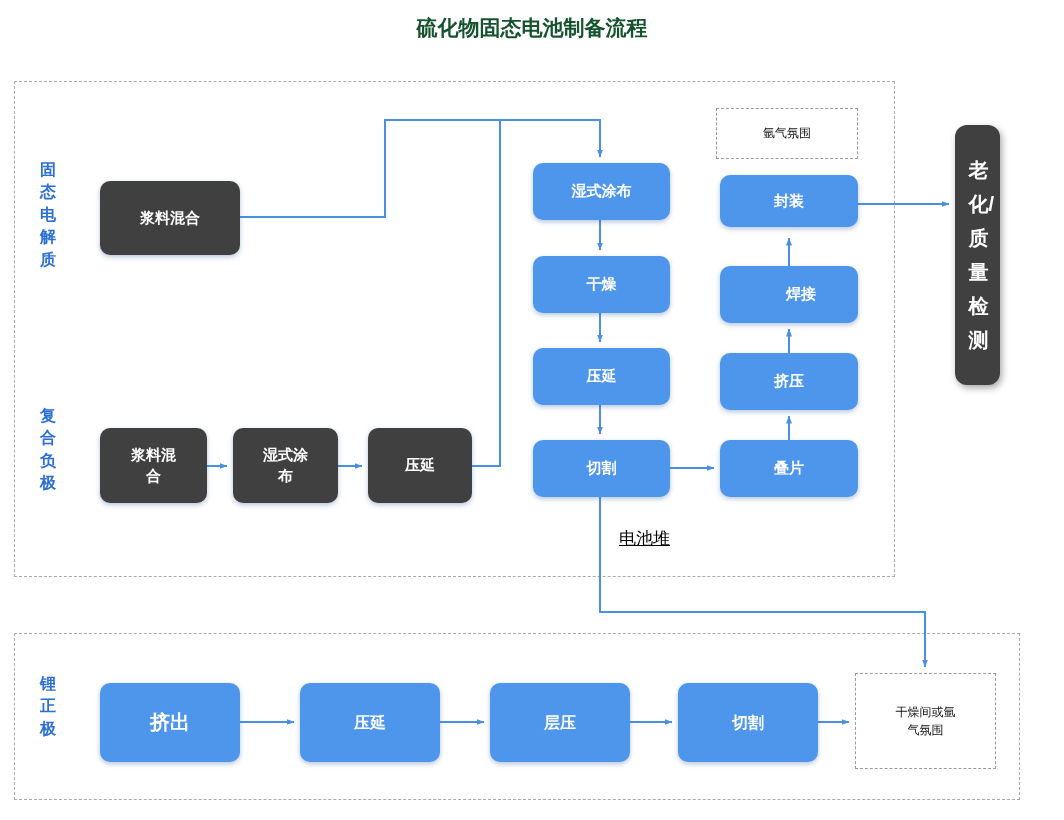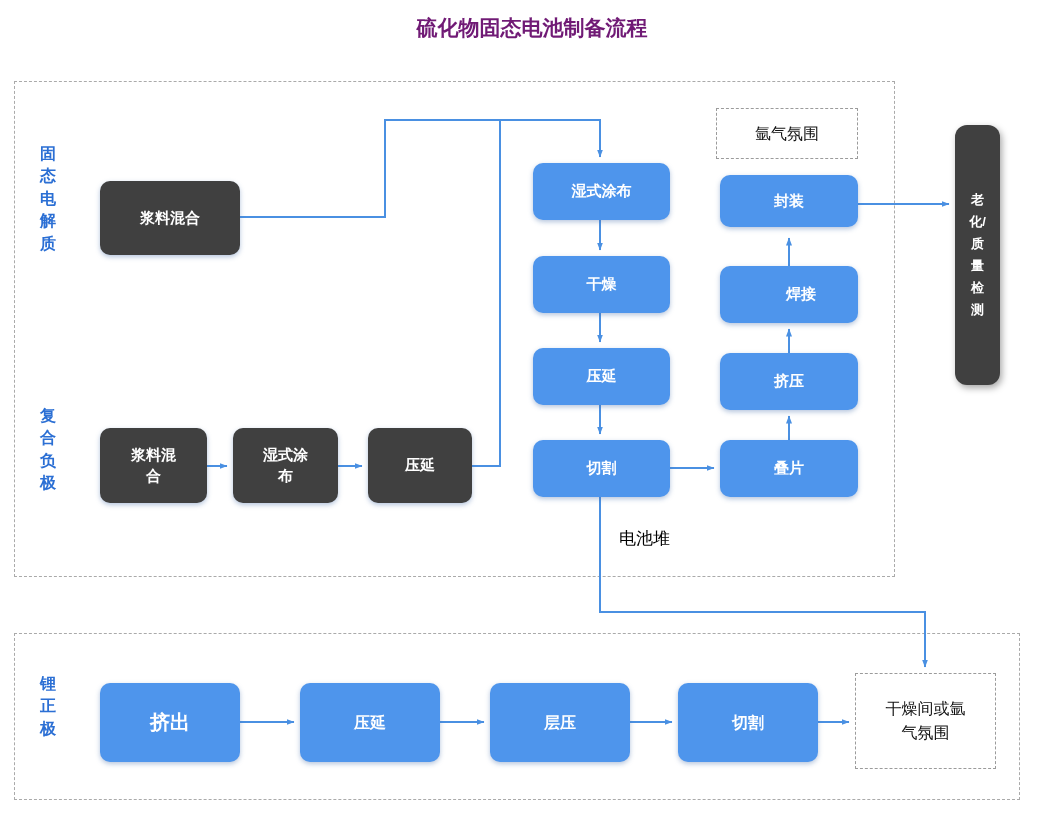--- a/index.html
+++ b/index.html
@@ -2,49 +2,49 @@
 <html><head>
 <meta charset="utf-8">
 <style>
   html,body { margin:0; padding:0; }
   body {
     width:1064px; height:820px; position:relative; background:#ffffff;
     font-family:"Liberation Sans", sans-serif; overflow:hidden;
   }
   .title {
     position:absolute; top:14px; left:0; width:100%;
-    text-align:center; font-size:21px; font-weight:bold; color:#701a75;
+    text-align:center; font-size:21px; font-weight:bold; color:#14532d;
   }
   .container {
     position:absolute; border:1.5px dashed #aaaaaa; box-sizing:border-box; background:transparent;
   }
   .node {
     position:absolute; border-radius:10px; display:flex; align-items:center; justify-content:center;
     color:#ffffff; font-weight:bold; font-size:15px; text-align:center; box-sizing:border-box;
     box-shadow:0 2px 5px rgba(70,110,170,0.40); padding:4px;
   }
   .dark  { background:#4e95ec; }
   .light { background:#404040; }
   .nt { display:inline-block; line-height:1.35; }
   .dashed-node {
     position:absolute; border:1.5px dashed #9b9b9b; background:#ffffff;
     display:flex; align-items:center; justify-content:center;
-    color:#111111; font-size:16px; text-align:center; box-sizing:border-box;
+    color:#111111; font-size:12px; text-align:center; box-sizing:border-box;
   }
   .lane-label {
     position:absolute; color:#2b6fd4; font-weight:bold; font-size:16px;
     width:20px; word-break:break-all; line-height:1.4; text-align:center;
   }
   .aging-box {
     position:absolute; background:#404040; border-radius:12px; color:#ffffff;
     display:flex; align-items:center; justify-content:center;
     box-shadow:2px 3px 7px rgba(0,0,0,0.35);
   }
   .aging-text {
-    width:18px; word-break:break-all; font-size:13px; font-weight:bold;
+    width:18px; word-break:break-all; font-size:20px; font-weight:bold;
     text-align:center; line-height:1.7;
   }
   .plain-label { position:absolute; color:#000000; font-size:17px; }
   svg.connectors { position:absolute; top:0; left:0; pointer-events:none; }
 </style>
 </head>
 <body>
 
 <div class="title">硫化物固态电池制备流程</div>
 
@@ -72,21 +72,21 @@
     <polyline points="600,497 600,612 925,612 925,667" marker-end="url(#arrow)"></polyline>
     <line x1="207" y1="466" x2="227" y2="466" marker-end="url(#arrow)"></line>
     <line x1="338" y1="466" x2="362" y2="466" marker-end="url(#arrow)"></line>
     <line x1="240" y1="722" x2="294" y2="722" marker-end="url(#arrow)"></line>
     <line x1="440" y1="722" x2="484" y2="722" marker-end="url(#arrow)"></line>
     <line x1="630" y1="722" x2="672" y2="722" marker-end="url(#arrow)"></line>
     <line x1="818" y1="722" x2="849" y2="722" marker-end="url(#arrow)"></line>
   </g>
 </svg>
 
-<div class="lane-label" style="left:38px; top:143px;">固态电解质</div>
+<div class="lane-label" style="left:38px; top:159px;">固态电解质</div>
 <div class="lane-label" style="left:38px; top:405px;">复合负极</div>
 <div class="lane-label" style="left:38px; top:673px;">锂正极</div>
 
 <div class="node light" style="left:100px; top:181px; width:140px; height:74px;">
   <span class="nt">浆料混合</span>
 </div>
 
 <div class="node dark" style="left:533px; top:163px; width:137px; height:57px;">
   <span class="nt">湿式涂布</span>
 </div>
@@ -119,21 +119,21 @@
 <div class="node light" style="left:100px; top:428px; width:107px; height:75px;">
   <span class="nt" style="max-width:3.4em;">浆料混合</span>
 </div>
 <div class="node light" style="left:233px; top:428px; width:105px; height:75px;">
   <span class="nt" style="max-width:3.4em;">湿式涂布</span>
 </div>
 <div class="node light" style="left:368px; top:428px; width:104px; height:75px;">
   <span class="nt">压延</span>
 </div>
 
-<div class="plain-label" style="left:619px; top:527px;">电池堆</div>
+<div class="plain-label" style="left:619px; top:527px;text-decoration:underline;">电池堆</div>
 
 <div class="aging-box" style="left:955px; top:125px; width:45px; height:260px;">
   <span class="aging-text">老化/质量检测</span>
 </div>
 
 <div class="node dark" style="left:100px; top:683px; width:140px; height:79px; font-size:20px;">
   <span class="nt">挤出</span>
 </div>
 <div class="node dark" style="left:300px; top:683px; width:140px; height:79px; font-size:16px;">
   <span class="nt">压延</span>

